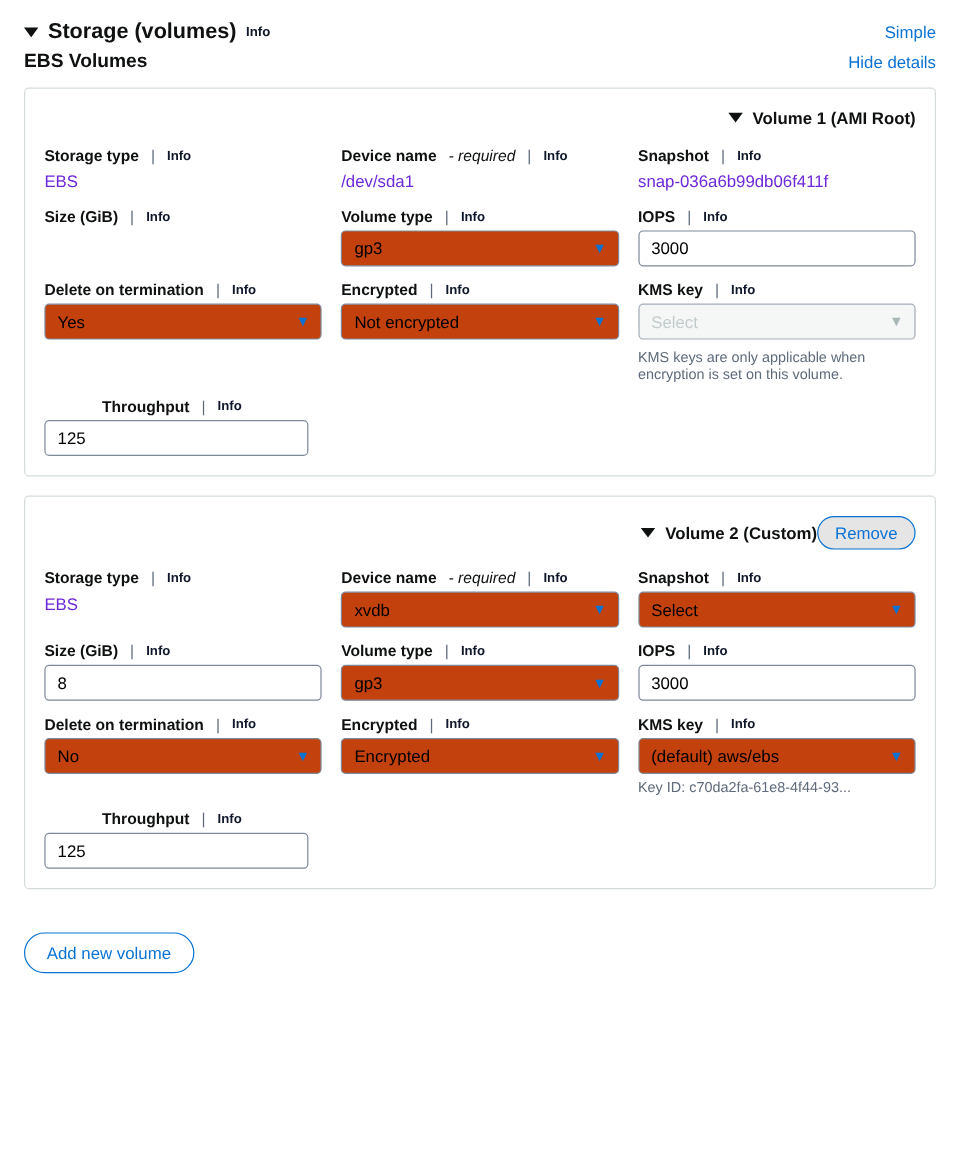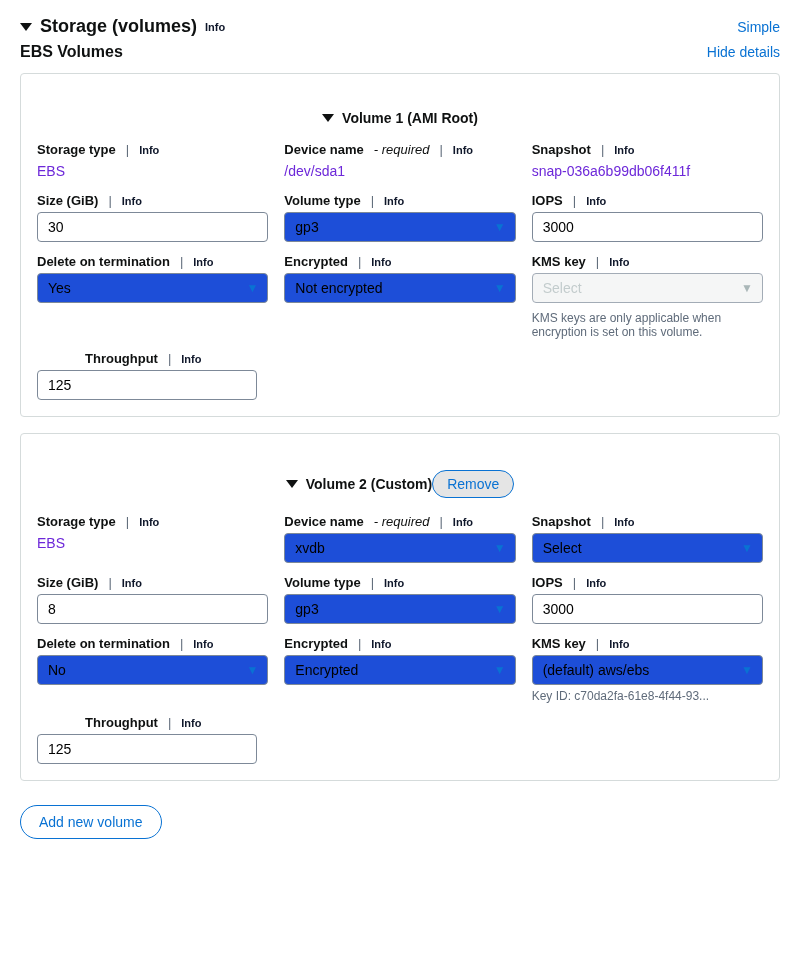--- a/index.html
+++ b/index.html
@@ -60,23 +60,22 @@
     }
     .volume-section {
       border: 1px solid #d5dbdb;
       border-radius: 4px;
       padding: 16px;
       margin-bottom: 16px;
     }
     .volume-header {
       display: flex;
       align-items: center;
-      justify-content: center;
+      justify-content: flex-end;
       margin-bottom: 16px;
-      margin-top: 20px;
     }
     .volume-title {
       display: flex;
       align-items: center;
       gap: 8px;
       font-size: 14px;
       font-weight: 600;
     }
     .remove-btn {
       background: #e5e5e5;
@@ -126,21 +125,21 @@
     .select-wrapper {
       position: relative;
       width: 100%;
     }
     .select-input {
       border: 1px solid #7d8998;
       border-radius: 4px;
       padding: 6px 30px 6px 10px;
       font-size: 14px;
       width: 100%;
-      background: #1d4ed8;
+      background: #c2410c;
       appearance: none;
       outline: none;
       cursor: pointer;
     }
     .select-input.disabled {
       background: #f2f3f3;
       color: #aab7b8;
       cursor: not-allowed;
     }
     .select-arrow {
@@ -168,21 +167,21 @@
       margin-left: 48px;
     }
     .add-volume-btn {
       background: #fff;
       border: 1px solid #0972d3;
       color: #0972d3;
       border-radius: 20px;
       padding: 8px 18px;
       font-size: 14px;
       cursor: pointer;
-      margin-top: 8px;
+      margin-top: 20px;
     }
     .kms-value-small {
       font-size: 12px;
       color: #5f6b7a;
     }
   </style>
 </head>
 <body>
 
 
@@ -244,21 +243,20 @@
   </div>
 
   <div class="field-grid">
 
     <div class="field-group">
       <div class="field-label">
         <span>Size (GiB)</span>
         <span class="sep">|</span>
         <a class="info-link">Info</a>
       </div>
-      <input class="text-input" type="text" value="30" style="">
     </div>
 
     <div class="field-group">
       <div class="field-label">
         <span>Volume type</span>
         <span class="sep">|</span>
         <a class="info-link">Info</a>
       </div>
       <div class="select-wrapper">
         <select class="select-input">

